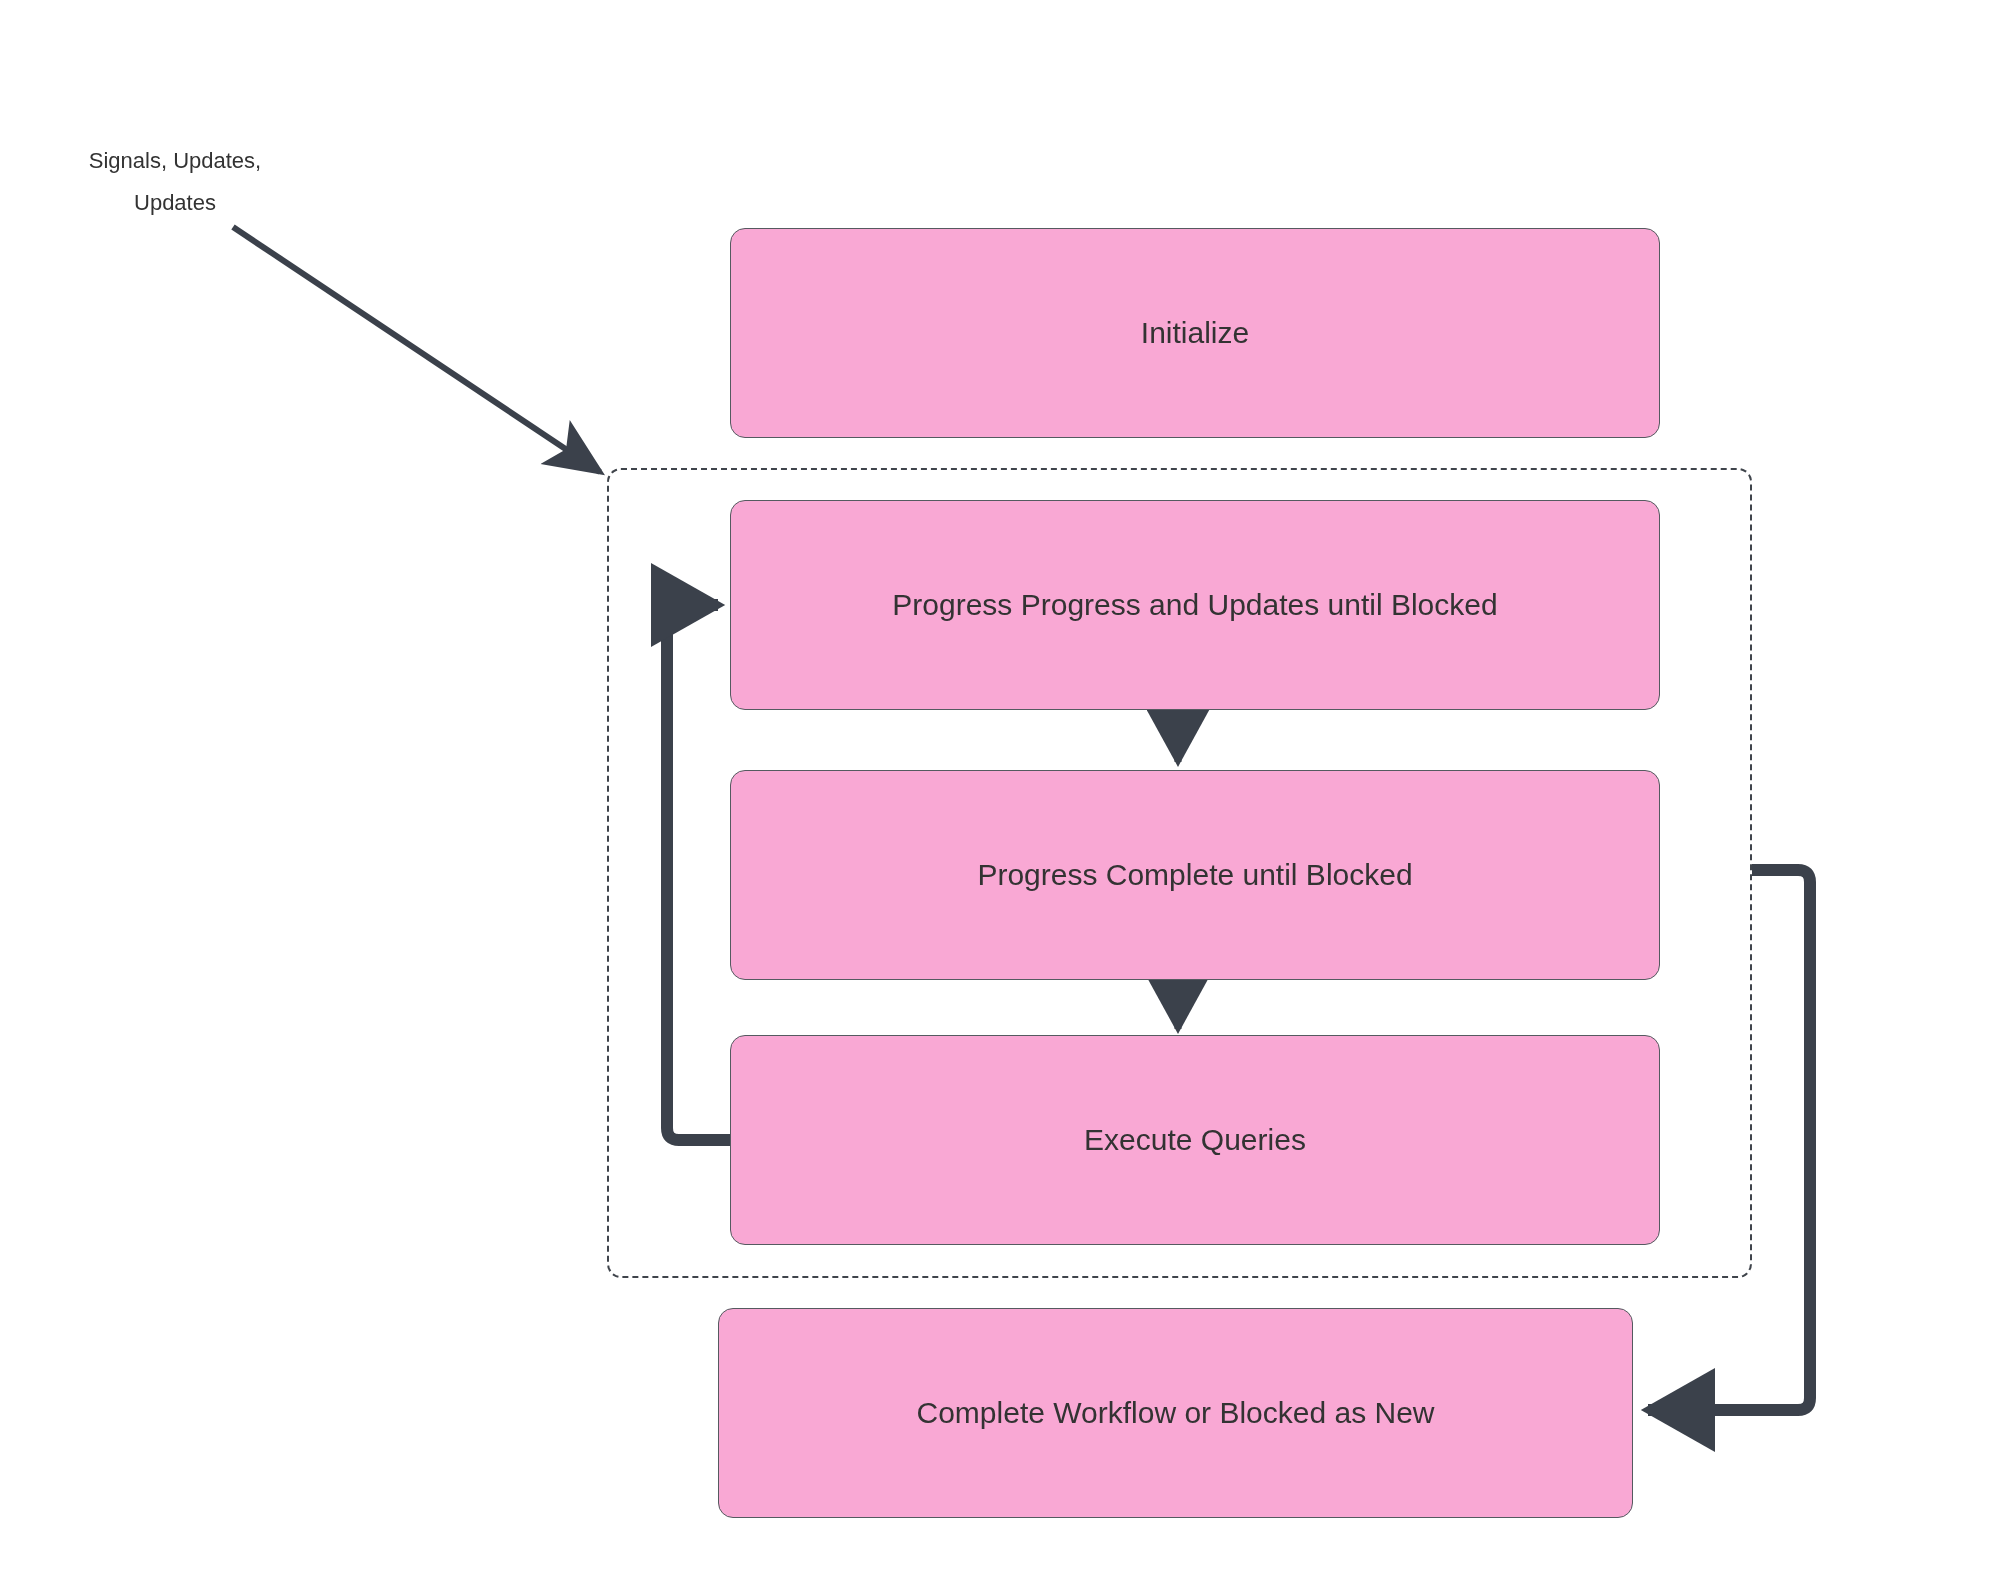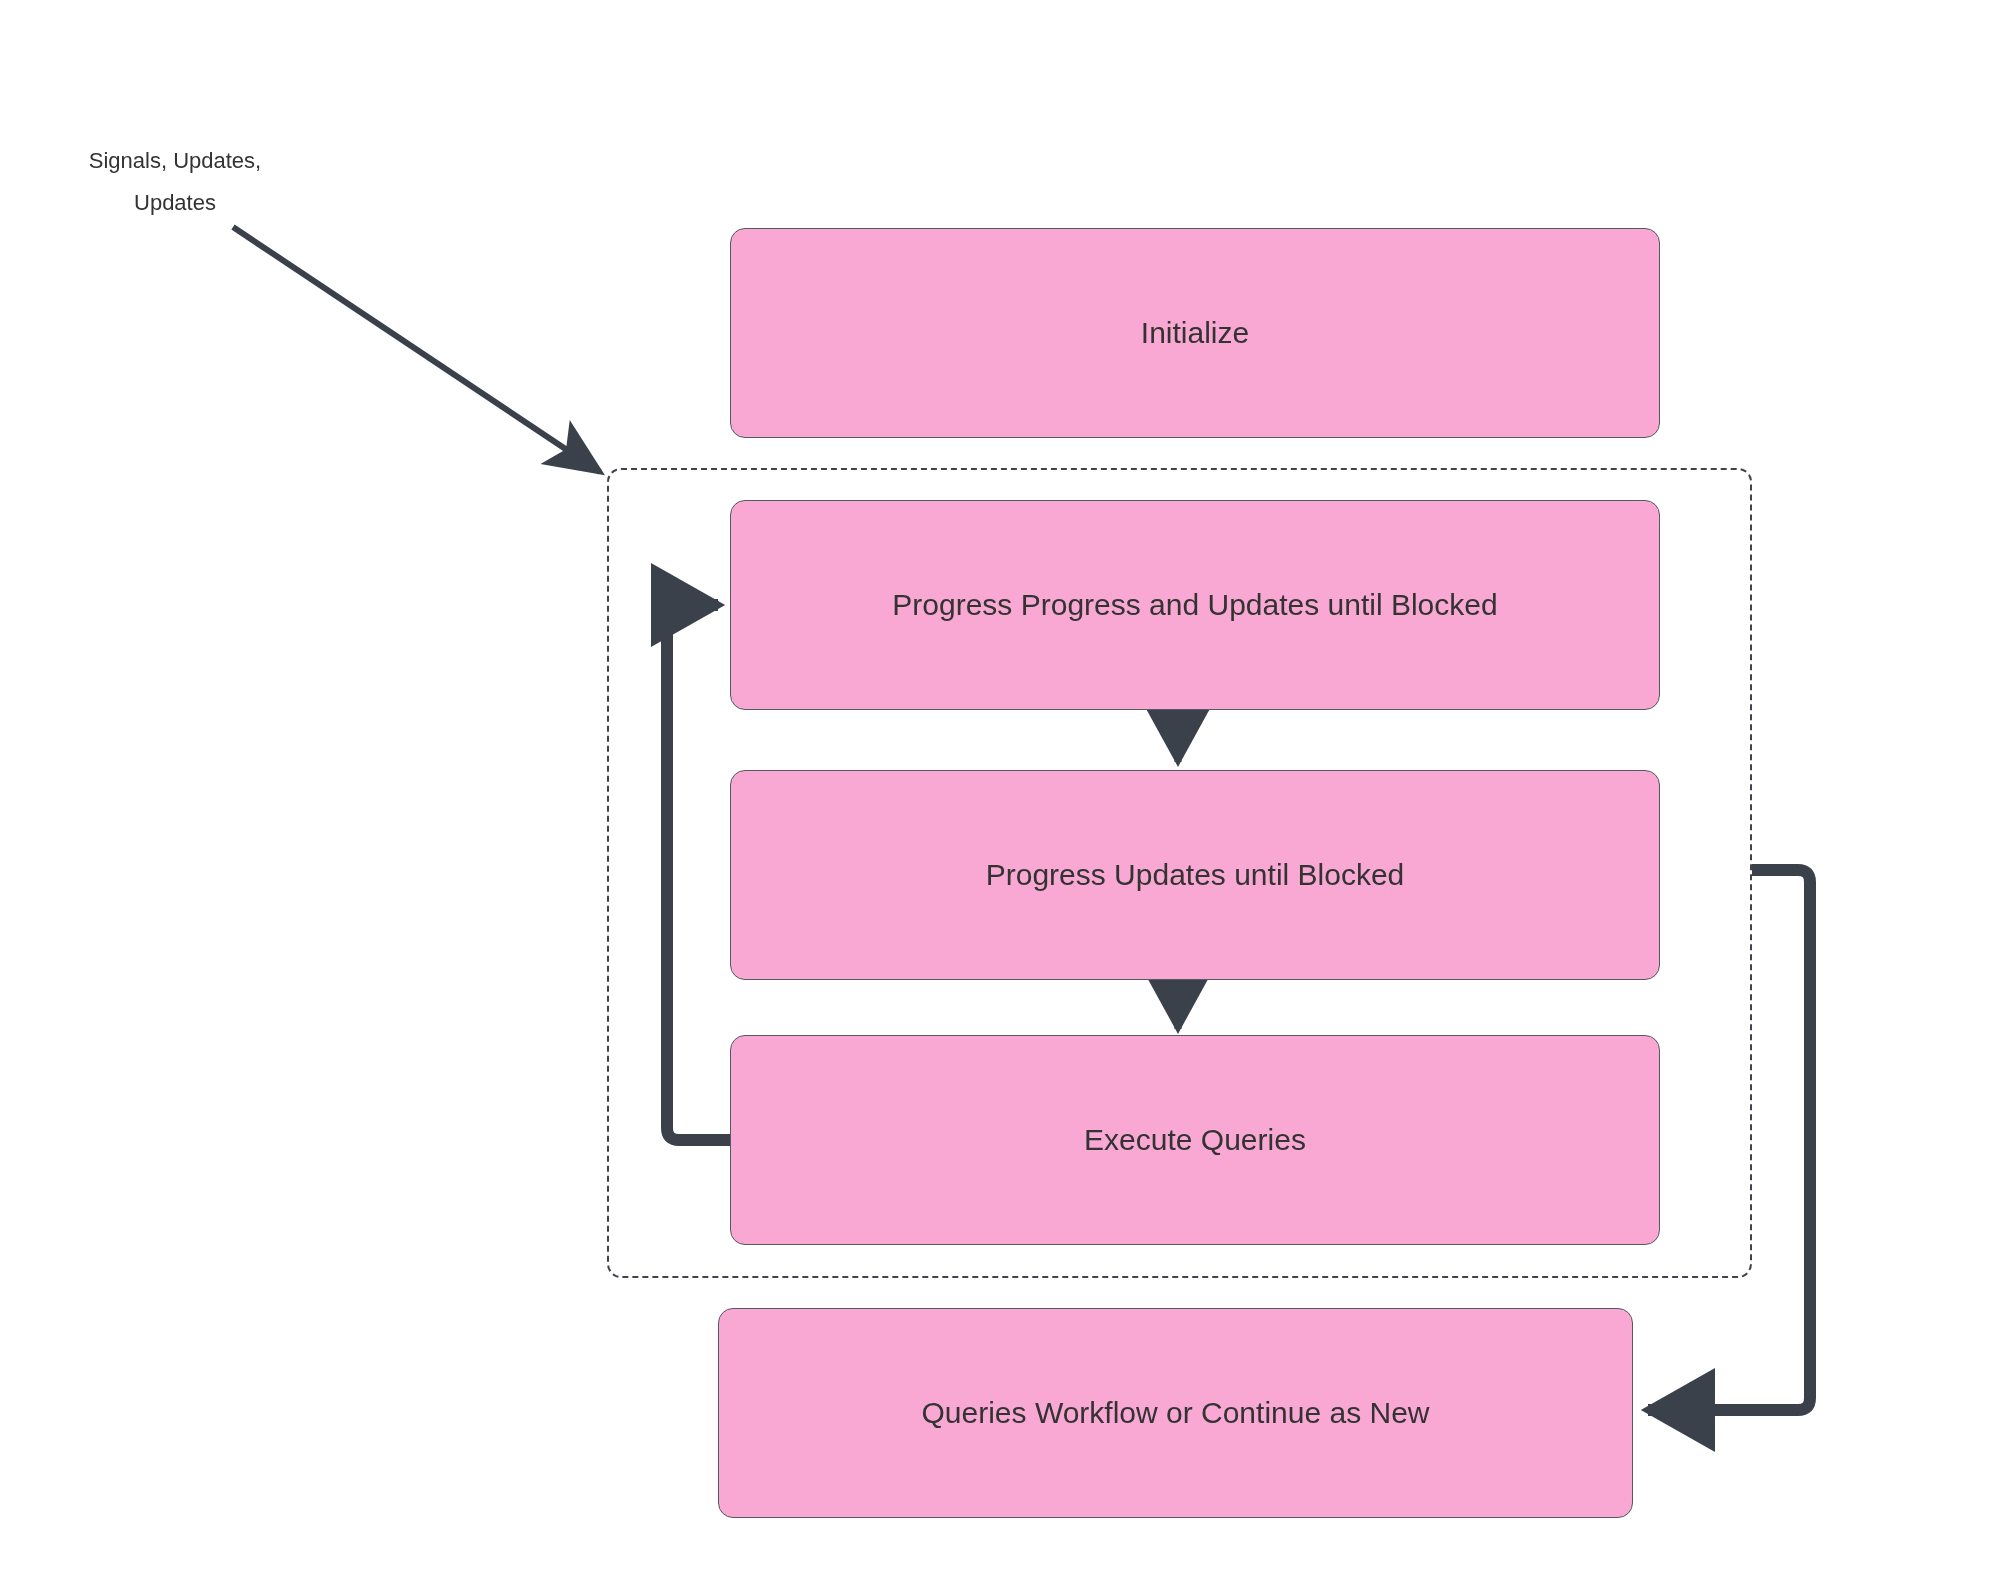--- a/index.html
+++ b/index.html
@@ -114,24 +114,24 @@
 
   <div class="node-box" style="left:730px; top:228px; width:930px; height:210px;">
     <span class="node-label">Initialize</span>
   </div>
 
   <div class="node-box" style="left:730px; top:500px; width:930px; height:210px;">
     <span class="node-label">Progress Progress and Updates until Blocked</span>
   </div>
 
   <div class="node-box" style="left:730px; top:770px; width:930px; height:210px;">
-    <span class="node-label">Progress Updates until Blocked</span>
+    <span class="node-label">Progress Complete until Blocked</span>
   </div>
 
   <div class="node-box" style="left:730px; top:1035px; width:930px; height:210px;">
     <span class="node-label">Execute Queries</span>
   </div>
 
   <div class="node-box" style="left:718px; top:1308px; width:915px; height:210px;">
-    <span class="node-label">Queries Workflow or Continue as New</span>
+    <span class="node-label">Complete Workflow or Blocked as New</span>
   </div>
 
 </div>
 
 </body></html>

